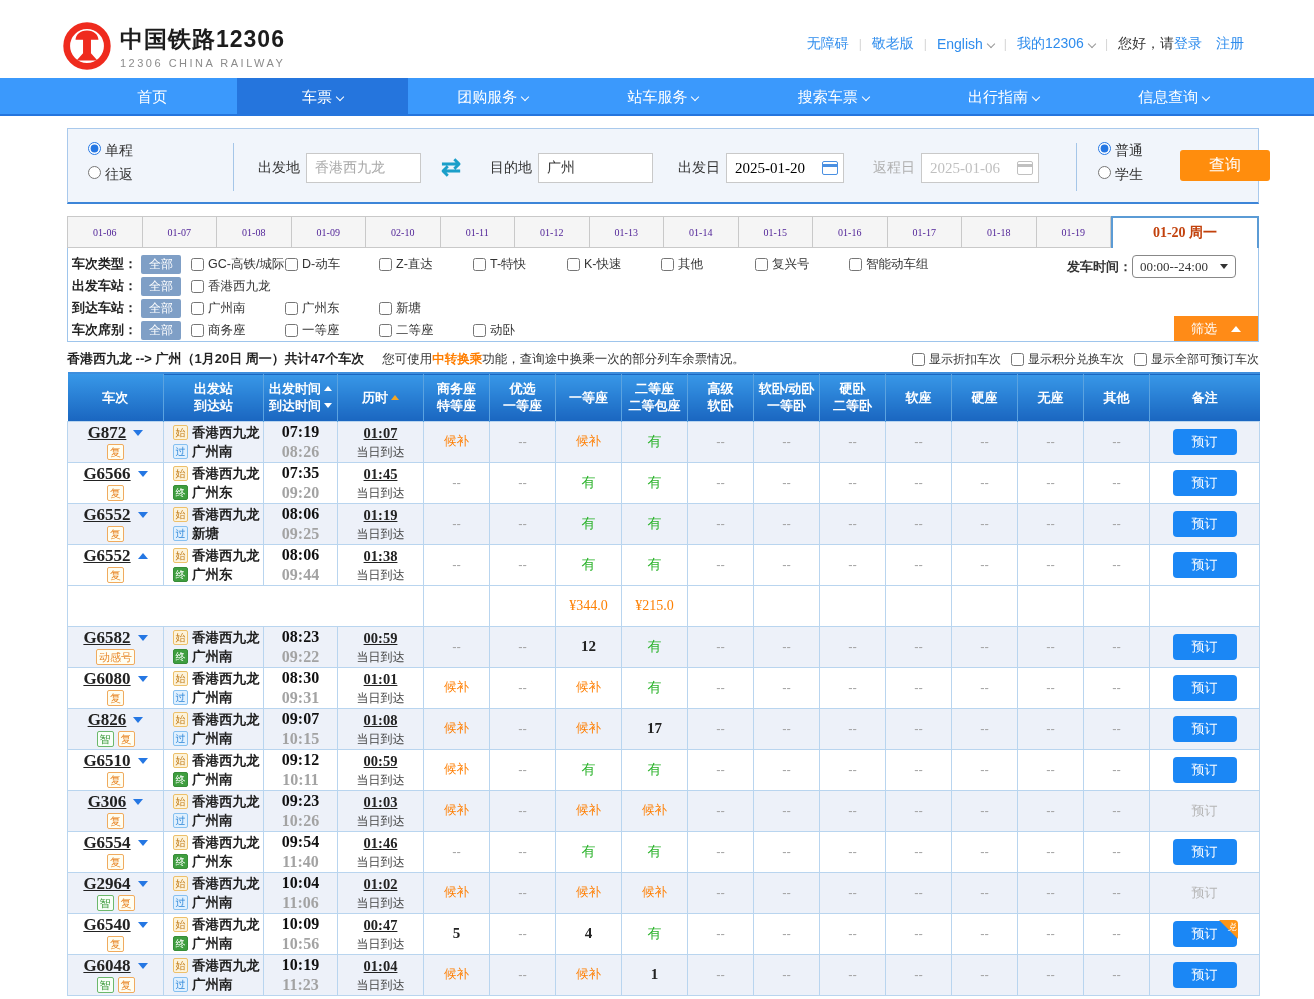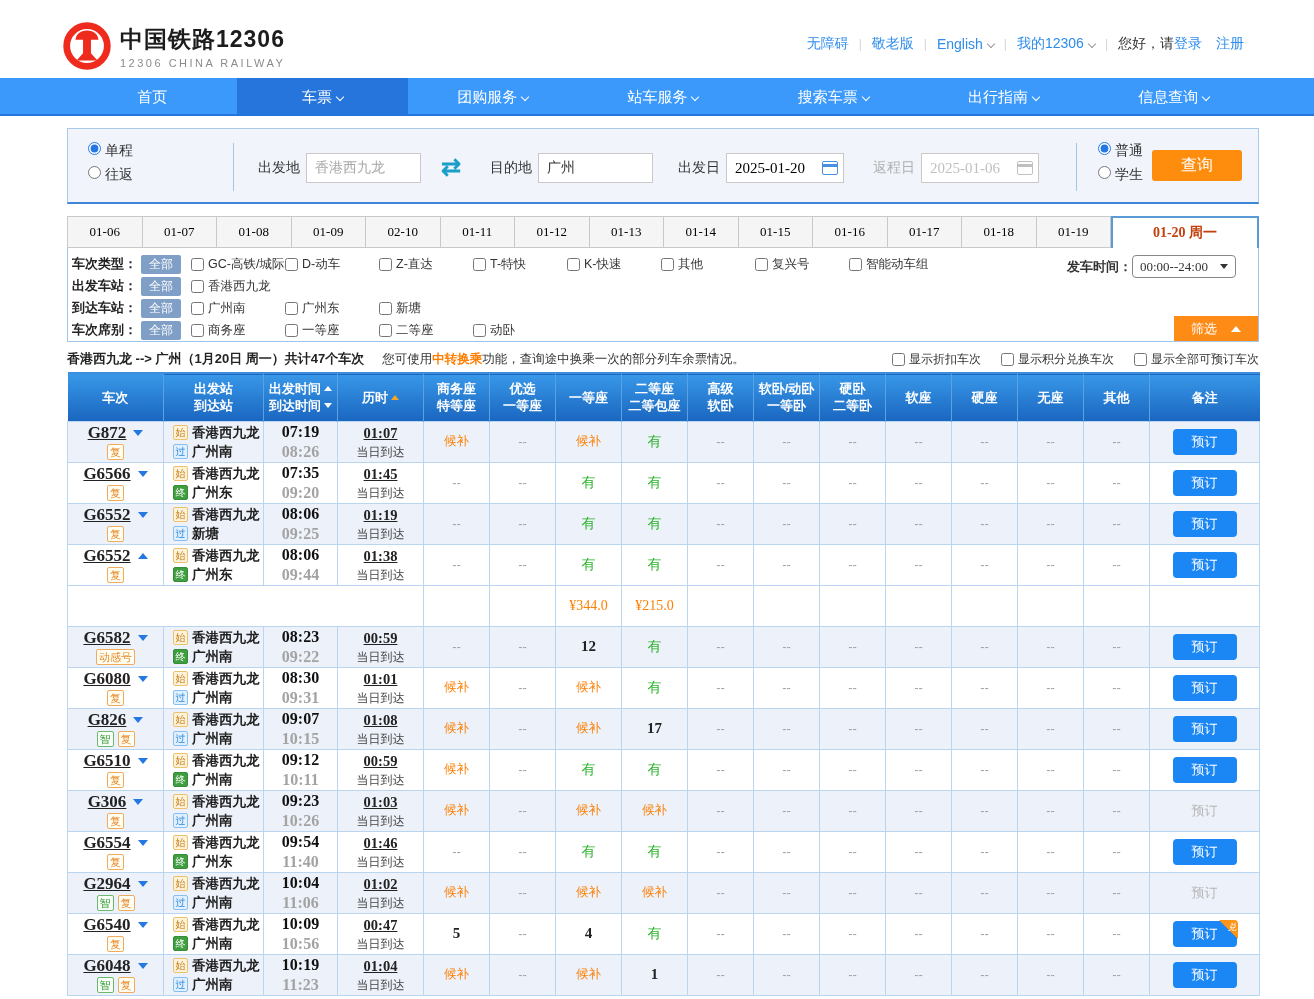--- a/index.html
+++ b/index.html
@@ -45,25 +45,25 @@
   .fld.dim .lbl { color: #b0b0b0; }
   .fld.dim input { color: #c0c0c0; }
   .date-wrap { position: relative; }
   .date-wrap input { width: 118px; padding-right: 26px; font-family: "Liberation Serif", serif; font-size: 15px; }
   .cal { position: absolute; right: 6px; top: 8px; width: 16px; height: 14px; border: 1.5px solid #4a90e2; border-radius: 2px; }
   .cal::before { content: ""; position: absolute; top: 1.5px; left: 0; right: 0; height: 3px; background: #4a90e2; }
   .cal.gray { border-color: #c0c0c0; } .cal.gray::before { background: #c0c0c0; }
   .swap { position: absolute; left: 373px; top: 24px; font-size: 24px; font-weight: bold; color: #1b9fc9; cursor: pointer; line-height: 28px; }
   .pass-radios { position: absolute; left: 1030px; top: 13px; font-size: 14px; }
   .pass-radios label { display: block; margin-bottom: 6px; cursor: pointer; }
-  .query-btn { position: absolute; left: 1084px; top: 21px; width: 90px; height: 31px; background: #ff8d0d; border: none; border-radius: 3px; color: #fff; font-size: 16px; cursor: pointer; }
+  .query-btn { position: absolute; left: 1112px; top: 21px; width: 90px; height: 31px; background: #ff8d0d; border: none; border-radius: 3px; color: #fff; font-size: 16px; cursor: pointer; }
 
   
   .date-tabs { margin: 8px 55px 0 67px; width: 1192px; height: 32px; display: flex; }
-  .dtab { flex: 1; background: #f5f5f5; border: 1px solid #c9c9c9; border-left: none; display: flex; align-items: center; justify-content: center; font-size: 13px; color: #000000; cursor: pointer; }
+  .dtab { flex: 1; background: #f5f5f5; border: 1px solid #c9c9c9; border-left: none; display: flex; align-items: center; justify-content: center; font-size: 10px; color: #4c1d95; cursor: pointer; }
   .dtab:first-child { border-left: 1px solid #c9c9c9; }
   .dtab.selected { flex: 0 0 148px; background: #fff; border: 2px solid #5b9bd5; border-bottom: none; color: #c2410c; font-weight: bold; font-size: 14px; }
 
   
   .filter-box { position: relative; margin: 0 55px 0 67px; width: 1192px; height: 94px;
     border-left: 1px solid #9ec5ec; border-right: 1px solid #9ec5ec; border-bottom: 1px solid #9ec5ec; background: #fff; padding: 5px 0 0 4px; }
   .frow { height: 22px; display: flex; align-items: center; font-size: 13px; white-space: nowrap; }
   .flabel { font-weight: bold; color: #222; margin-right: 4px; }
   .all-badge { display: inline-block; background: #7f9fc6; color: #fff; font-size: 12px; padding: 1px 8px; border-radius: 2px; margin-right: 10px; cursor: pointer; }
   .cb { display: inline-flex; align-items: center; min-width: 94px; font-size: 12.5px; color: #333; cursor: pointer; }
@@ -73,21 +73,21 @@
   .dt-select .tri-dn-dark { width: 0; height: 0; border-left: 4px solid transparent; border-right: 4px solid transparent; border-top: 5px solid #333; }
   .filter-btn { position: absolute; right: 0; bottom: 0; width: 84px; height: 25px; background: #ff8b17; border: none; color: #fff; font-size: 13px; cursor: pointer; display: flex; align-items: center; justify-content: center; gap: 14px; }
   .filter-btn .tri-up-w { width: 0; height: 0; border-left: 5px solid transparent; border-right: 5px solid transparent; border-bottom: 6px solid #fff; }
 
   
   .summary-row { margin: 4px 55px 0 67px; width: 1192px; height: 26px; display: flex; align-items: center; justify-content: space-between; font-size: 13px; }
   .sum-left { display: flex; align-items: center; }
   .sum-route { font-weight: bold; color: #222; margin-right: 18px; }
   .sum-tip { font-size: 12.5px; color: #333; }
   .sum-tip b { color: #ff7e00; }
-  .sum-checks { display: flex; gap: 20px; }
+  .sum-checks { display: flex; gap: 10px; }
   .sum-checks .cb { min-width: 0; font-size: 12px; }
 
   
   table.trains { margin-left: 67px; width: 1192px; border-collapse: collapse; table-layout: fixed; }
   table.trains thead th { background: linear-gradient(#3898e8, #1a66c0); color: #fff; font-size: 13px; font-weight: bold; height: 48px; border-right: 1px solid #5ba3e0; padding: 0; line-height: 17px; }
   table.trains thead th:last-child { border-right: none; }
   table.trains { border-top: 2px solid #3d8edd; }
   .th-line { display: flex; align-items: center; justify-content: center; gap: 3px; }
   .tri-s-up { width: 0; height: 0; border-left: 4px solid transparent; border-right: 4px solid transparent; border-bottom: 5px solid #fff; }
   .tri-s-dn { width: 0; height: 0; border-left: 4px solid transparent; border-right: 4px solid transparent; border-top: 5px solid #fff; }

